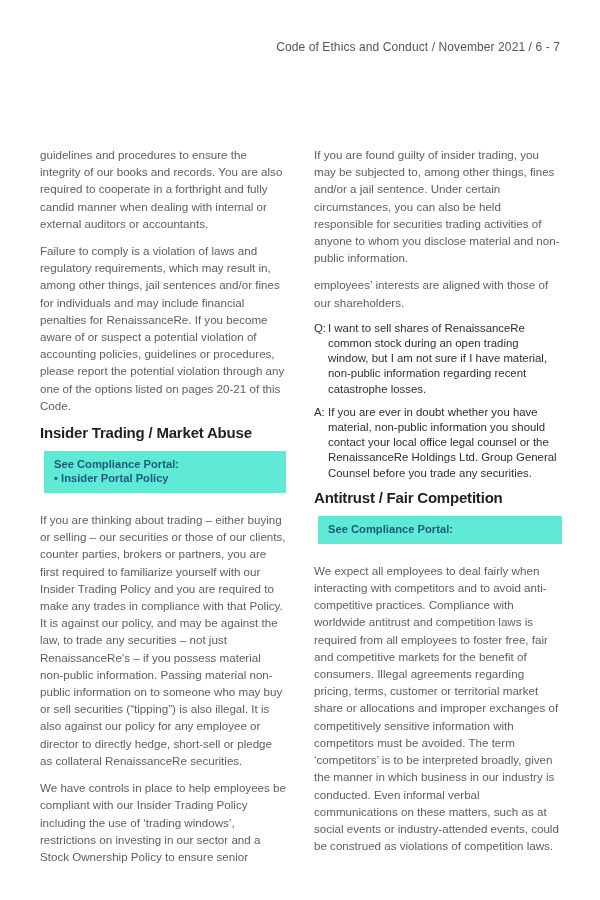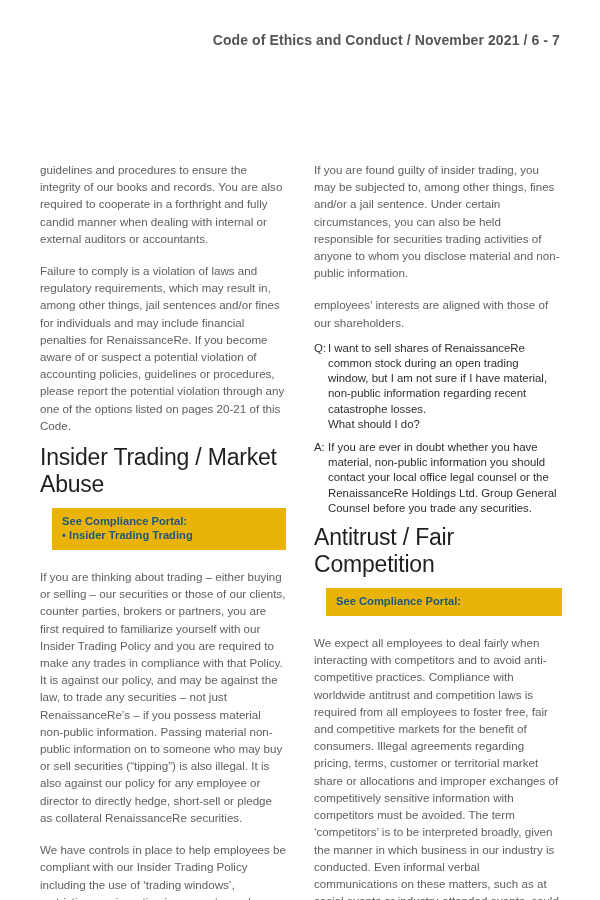--- a/index.html
+++ b/index.html
@@ -1,64 +1,62 @@
 <!DOCTYPE html>
 <html><head>
 <meta charset="utf-8">
 <style>
   html, body { margin:0; padding:0; }
   body {
     width:600px; height:900px; background:#ffffff; position:relative; overflow:hidden;
     font-family: "Liberation Sans", sans-serif; color:#5a5a5a;
   }
   .header {
-    position:absolute; top:32px; right:40px; font-size:14px; color:#555;
+    position:absolute; top:40px; right:40px; font-size:12px; color:#555;
     letter-spacing:0.1px;
-    font-weight:bold;
   }
   .col { position:absolute; top:146px; width:246px; }
   .col.left { left:40px; }
   .col.right { left:314px; width:248px; }
-  p { margin:15px 0 10px 0; font-size:11.6px; line-height:17.2px; color:#5e5e5e; }
+  p { margin:0 0 10px 0; font-size:11.6px; line-height:17.2px; color:#5e5e5e; }
   h2 {
-    margin:4px 0 10px 0; font-size:23px; font-weight:normal; color:#1f1f1f; letter-spacing:-0.2px;
+    margin:4px 0 10px 0; font-size:15px; font-weight:bold; color:#1f1f1f; letter-spacing:-0.2px;
   }
   .portal {
-    background:#eab308; padding:6px 18px 8px 10px; margin:0 0 18px 12px;
+    background:#5eead4; padding:6px 18px 8px 10px; margin:0 0 18px 4px;
     font-size:11.2px; line-height:14px; color:#1d5a7d; font-weight:bold;
   }
   .portal .item::before { content:"• "; }
   .qa { font-size:11.4px; line-height:15.2px; color:#2e2e2e; margin:0 0 8px 0; position:relative; padding-left:14px; }
   .qa .tag { position:absolute; left:0; top:0; }
   .qa .line2 { display:block; }
 </style>
 </head>
 <body>
 
 <div class="header">Code of Ethics and Conduct / November 2021  / 6 - 7</div>
 
 <div class="col left">
   <p>guidelines and procedures to ensure the integrity of our books and records. You are also required to cooperate in a forthright and fully candid manner when dealing with internal or external auditors or accountants.</p>
   <p>Failure to comply is a violation of laws and regulatory requirements, which may result in, among other things, jail sentences and/or fines  for individuals and may include financial penalties for RenaissanceRe. If you become aware of or suspect a potential violation of accounting policies, guidelines or procedures, please report the potential violation through any one of the options listed on pages 20-21 of this Code.</p>
   <h2>Insider Trading / Market Abuse</h2>
   <div class="portal">
     <div>See Compliance Portal:</div>
-    <div class="item">Insider Trading Trading</div>
+    <div class="item">Insider Portal Policy</div>
   </div>
   <p>If you are thinking about trading – either buying or selling – our securities or those of our clients, counter parties, brokers or partners, you are first required to familiarize yourself with our Insider Trading Policy and you are required to make any trades in compliance with that Policy. It is against our policy, and may be against the law, to trade any securities – not just RenaissanceRe’s – if you possess material non-public information. Passing material non-public information on to someone who may buy or sell securities (“tipping”) is also illegal. It is also against our policy for any employee or director to directly hedge, short-sell or pledge as collateral RenaissanceRe securities.</p>
   <p>We have controls in place to help employees be compliant with our Insider Trading Policy including the use of ‘trading windows’, restrictions on investing in our sector and a Stock Ownership Policy to ensure senior</p>
 </div>
 
 <div class="col right">
   <p>If you are found guilty of insider trading, you may be subjected to, among other things, fines and/or a jail sentence. Under certain circumstances, you can also be held responsible for securities trading activities of anyone to whom you disclose material and non-public information.</p>
   <p>employees’ interests are aligned with those of our shareholders.</p>
   <div class="qa">
     <span class="tag">Q:</span>
     <span>I want to sell shares of RenaissanceRe common stock during an open trading window, but I am not sure if I have material, non-public information regarding recent catastrophe losses.</span>
-    <span class="line2">What should I do?</span>
   </div>
   <div class="qa">
     <span class="tag">A:</span>
     <span>If you are ever in doubt whether you have material, non-public information you should contact your local office legal counsel or the RenaissanceRe Holdings Ltd. Group General Counsel before you trade any securities.</span>
   </div>
   <h2>Antitrust / Fair Competition</h2>
   <div class="portal">
     <div>See Compliance Portal:</div>
   </div>
   <p>We expect all employees to deal fairly when interacting with competitors and to avoid anti-competitive practices. Compliance with worldwide antitrust and competition laws is required from all employees to foster free, fair and competitive markets for the benefit of consumers. Illegal agreements regarding pricing, terms, customer or territorial market share or allocations and improper exchanges of competitively sensitive information with competitors must be avoided. The term ‘competitors’ is to be interpreted broadly, given the manner in which business in our industry is conducted. Even informal verbal communications on these matters, such as at social events or industry-attended events, could be construed as violations of competition laws.</p>

